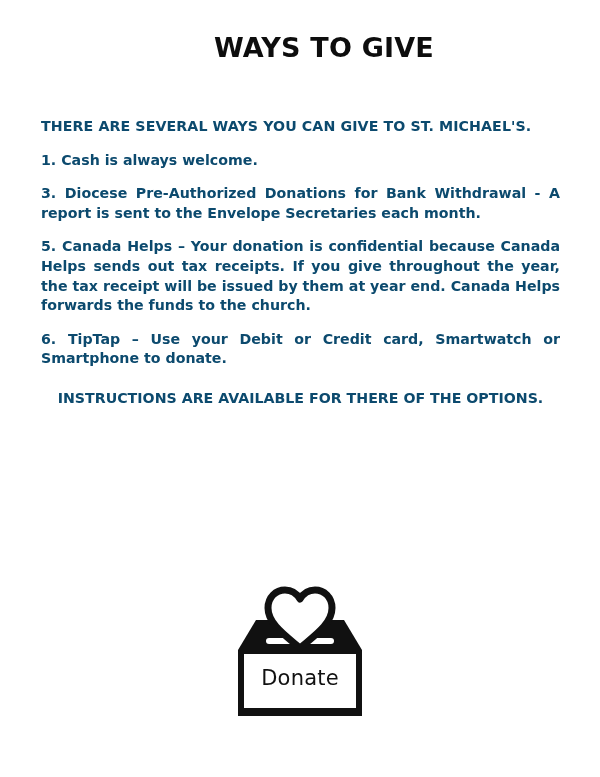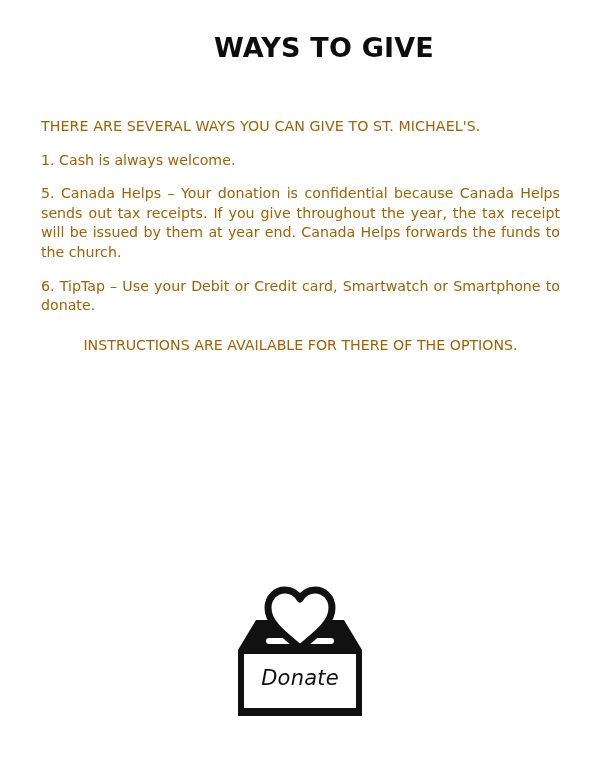--- a/index.html
+++ b/index.html
@@ -30,39 +30,39 @@
       padding-left: 40px;
     }
     .content {
       position: absolute;
       top: 117px;
       left: 41px;
       width: 519px;
       font-size: 14.2px;
       line-height: 19.6px;
       text-align: justify;
-      color: #a16207;
+      color: #0c4a6e;
+      font-weight: bold;
     }
     .content p {
       margin: 0 0 14px 0;
     }
     .intro {
       letter-spacing: 0.1px;
     }
     .closing {
       text-align: center !important;
       margin-top: 20px !important;
     }
     .icon-wrap {
       position: absolute;
       left: 234px;
       top: 586px;
       width: 132px;
       height: 132px;
-      font-style: italic;
     }
     .icon-wrap svg {
       width: 132px;
       height: 132px;
       display: block;
     }
     .donate-label {
       position: absolute;
       left: 0;
       top: 80px;
@@ -75,20 +75,21 @@
     }
   </style>
 </head>
 <body>
 
 <h1 class="title">WAYS TO GIVE</h1>
 
 <div class="content">
   <p class="intro">THERE ARE SEVERAL WAYS YOU CAN GIVE TO ST. MICHAEL'S.</p>
   <p>1. Cash is always welcome.</p>
+  <p>3. Diocese Pre-Authorized Donations for Bank Withdrawal - A report is sent to the Envelope Secretaries each month.</p>
   <p>5. Canada Helps – Your donation is confidential because Canada Helps sends out tax receipts. If you give throughout the year, the tax receipt will be issued by them at year end. Canada Helps forwards the funds to the church.</p>
   <p>6. TipTap – Use your Debit or Credit card, Smartwatch or Smartphone to donate.</p>
   <p class="closing">INSTRUCTIONS ARE AVAILABLE FOR THERE OF THE OPTIONS.</p>
 </div>
 
 <div class="icon-wrap">
   <svg viewBox="0 0 132 132" xmlns="http://www.w3.org/2000/svg">
 
     <path d="M22 34 L110 34 L128 64 L128 130 L4 130 L4 64 Z" fill="#111111"></path>
 

